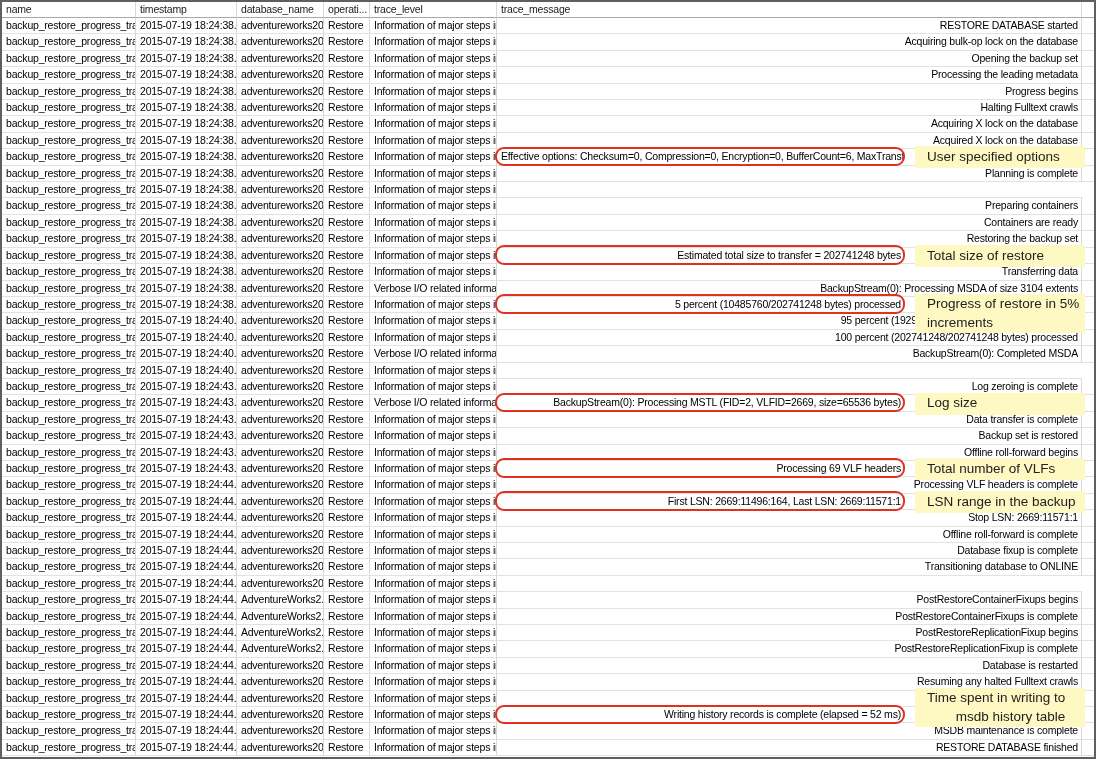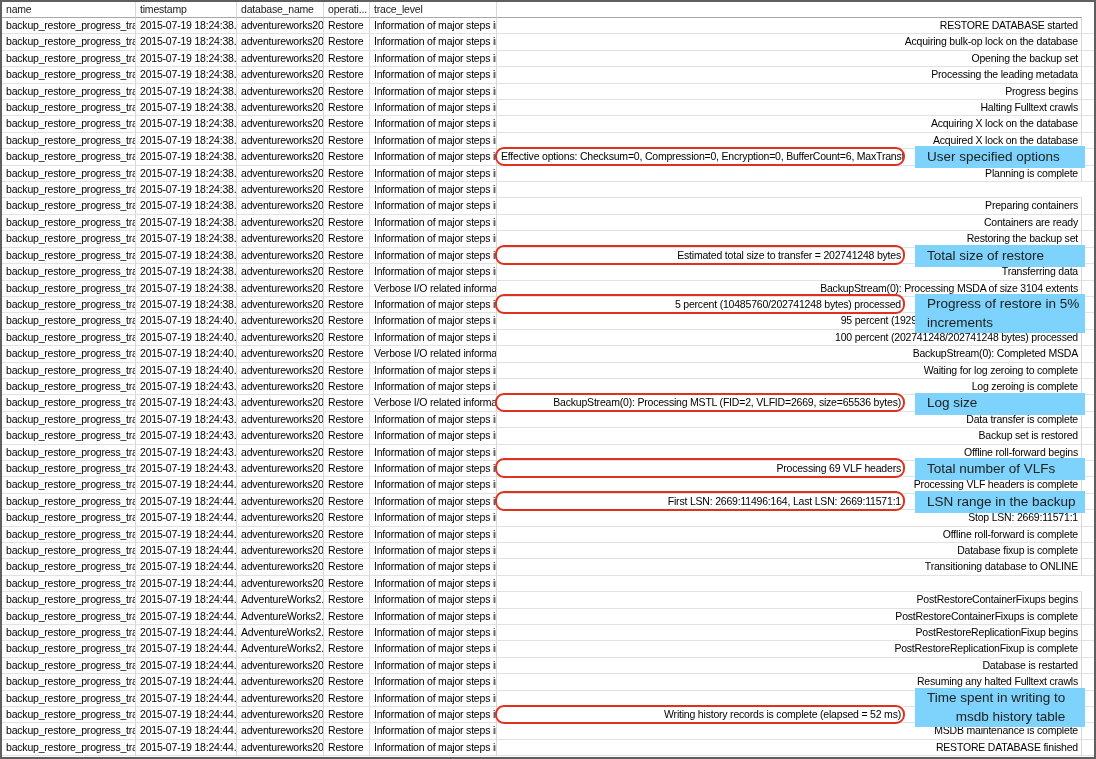--- a/index.html
+++ b/index.html
@@ -23,36 +23,37 @@
   .cell.msg{position:relative;overflow:visible;padding:0;}
   .msgtext{display:block;padding:0 3px 0 4px;white-space:nowrap;overflow:hidden;max-width:578px;line-height:15.2px;text-align:right;}
   .row.boxed .msgtext{max-width:400px;}
   .redbox{
     position:absolute;left:-2px;top:-2.5px;width:410px;height:19.5px;
     border:2.2px solid #e0301e;border-radius:9px;z-index:4;pointer-events:none;
     box-sizing:border-box;background:transparent;
   }
   .annotation{
     position:absolute;left:913px;width:170px;box-sizing:border-box;
-    background:#7dd3fc;color:#212121;font-size:13.5px;line-height:18.5px;
+    background:#fef9c3;color:#212121;font-size:13.5px;line-height:18.5px;
     padding:1px 4px 1px 12px;white-space:pre-line;z-index:3;
     display:flex;align-items:center;min-height:22px;
   }
 </style>
 </head>
 <body>
 
 <div class="window">
 
   <div class="hdr">
     <div class="cell">name</div>
     <div class="cell">timestamp</div>
     <div class="cell">database_name</div>
     <div class="cell">operati...</div>
     <div class="cell">trace_level</div>
+    <div class="cell">trace_message</div>
     <div class="cell spacer"></div>
   </div>
 
   <div>
     <div class="row">
       <div class="cell">backup_restore_progress_trace</div>
       <div class="cell">2015-07-19 18:24:38....</div>
       <div class="cell">adventureworks2012</div>
       <div class="cell">Restore</div>
       <div class="cell">Information of major steps in ...</div>
@@ -301,23 +302,20 @@
       </div>
       <div class="cell spacer"></div>
     </div>
 
     <div class="row">
       <div class="cell">backup_restore_progress_trace</div>
       <div class="cell">2015-07-19 18:24:40....</div>
       <div class="cell">adventureworks2012</div>
       <div class="cell">Restore</div>
       <div class="cell">Information of major steps in ...</div>
-      <div class="cell msg">
-        <span class="msgtext">Waiting for log zeroing to complete</span>
-      </div>
       <div class="cell spacer"></div>
     </div>
 
     <div class="row">
       <div class="cell">backup_restore_progress_trace</div>
       <div class="cell">2015-07-19 18:24:43....</div>
       <div class="cell">adventureworks2012</div>
       <div class="cell">Restore</div>
       <div class="cell">Information of major steps in ...</div>
       <div class="cell msg">

